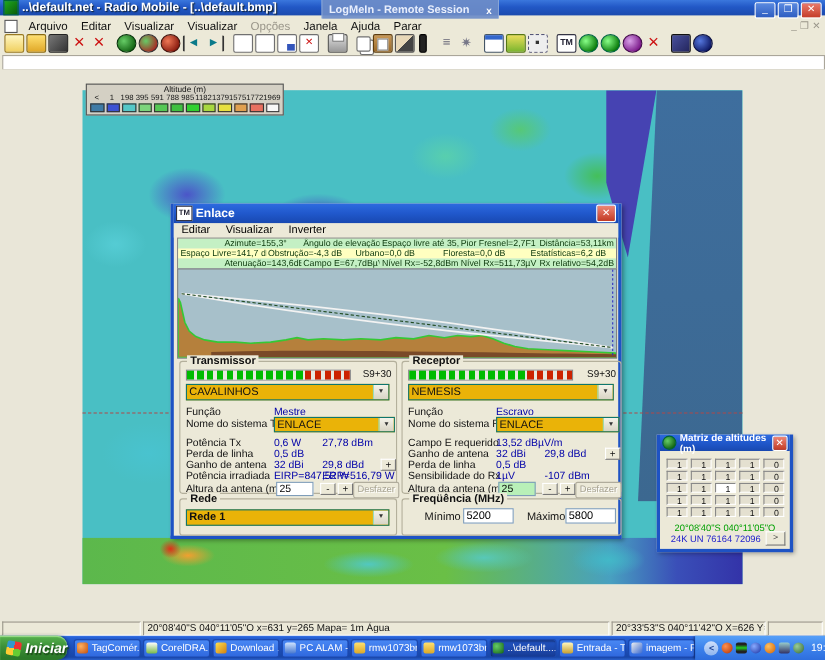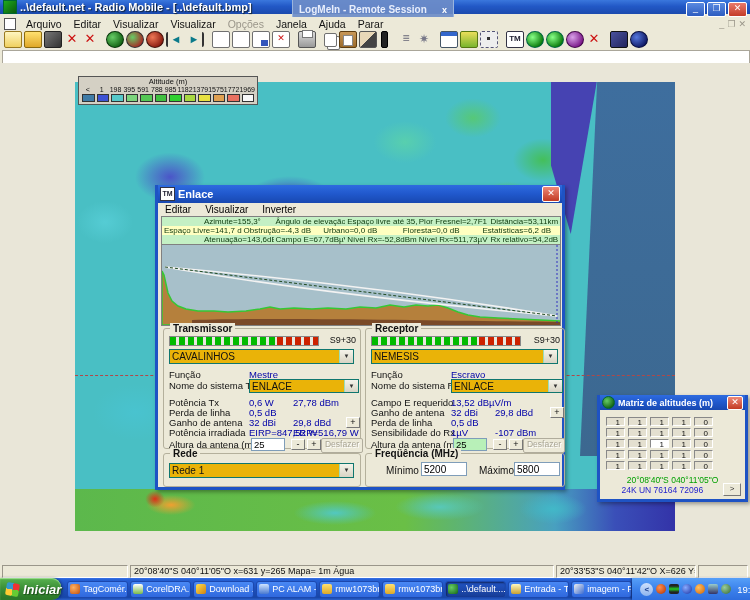--- a/index.html
+++ b/index.html
@@ -150,21 +150,21 @@
   .fv2{position:absolute;left:124px;color:#0000a8;}
   .sbtn{position:absolute;width:14px;height:11px;top:-1px;background:#ece9d8;border:1px solid;border-color:#fff #777 #777 #fff;font-size:9px;line-height:9px;text-align:center;color:#111;box-sizing:border-box;}
   .tinput{position:absolute;width:34px;height:13px;top:-2px;background:#fff;border:1px solid #7f9db9;font-size:9.5px;line-height:11px;box-sizing:border-box;font-family:"Liberation Sans",sans-serif;padding:0 2px;}
   .tinput.green{background:#b8f0b8;}
   .undo{position:absolute;left:152px;width:40px;height:13px;top:-2px;background:#ece9d8;border:1px solid #b0ac9c;border-radius:2px;font-size:8.5px;line-height:11px;text-align:center;color:#a8a494;text-shadow:1px 1px 0 #fff;}
 
   .freqlbl{position:absolute;top:11px;font-size:10px;color:#111;}
   .freqinp{position:absolute;top:8px;width:46px;height:14px;background:#fff;border:1px solid #7f9db9;font-size:10px;line-height:12px;box-sizing:border-box;padding:0 2px;font-family:"Liberation Sans",sans-serif;}
 
   
-  #matriz{left:597px;top:395px;width:151px;height:107px;box-sizing:border-box;}
+  #matriz{left:597px;top:395px;width:124px;height:107px;box-sizing:border-box;}
   #matriz .dtitle{height:15px;font-size:9px;}
   #matriz .dtitle .dicon{width:11px;height:11px;border-radius:50%;background:radial-gradient(circle at 35% 35%,#6c6,#146414 75%);border:1px solid #063;}
   #matriz .dtitle .dclose{width:14px;height:12px;line-height:10px;}
   .mgrid{position:absolute;left:6px;top:22px;width:112px;}
   .mgr{display:flex;margin-bottom:2px;}
   .mcell{width:19px;height:9px;margin-right:3px;background:#e4e0d0;border:1px solid;border-color:#888 #fff #fff #888;font-size:8px;line-height:9px;text-align:right;padding-right:4px;box-sizing:border-box;color:#111;}
   .mcell.sel{background:#fff;}
   .mgeo{position:absolute;left:0;top:80px;width:100%;text-align:center;font-size:8.5px;color:#00a000;}
   .mutm{position:absolute;left:0;top:90px;width:86%;text-align:center;font-size:8.5px;color:#2222cc;}
   .mnext{position:absolute;right:4px;top:88px;width:16px;height:11px;background:#ece9d8;border:1px solid;border-color:#fff #777 #777 #fff;font-size:8px;line-height:9px;text-align:center;color:#333;}
@@ -411,21 +411,21 @@
       <div class="frow" style="top:111px;"><span class="flabel">Altura da antena (m)</span>
         <input class="tinput green" style="left: 82px;" value="25">
         <span class="sbtn" style="left:122px;">-</span>
         <span class="sbtn" style="left:138px;">+</span>
         <span class="undo">Desfazer</span>
       </div>
     </div>
 
     <div class="grp" id="grede">
       <span class="glabel">Rede</span>
-      <div class="combo" style="left:5px;top:9px;width:185px;">
+      <div class="combo" style="left:5px;top:9px;width:185px;font-weight:bold;">
         <span>Rede 1</span><span class="arrow">▼</span>
       </div>
     </div>
 
     <div class="grp" id="gfreq">
       <span class="glabel">Freqüência (MHz)</span>
       <span class="freqlbl" style="left:20px;">Mínimo</span>
       <input class="freqinp" style="left: 55px;" value="5200">
       <span class="freqlbl" style="left:113px;">Máximo</span>
       <input class="freqinp" style="left: 148px;" value="5800">

